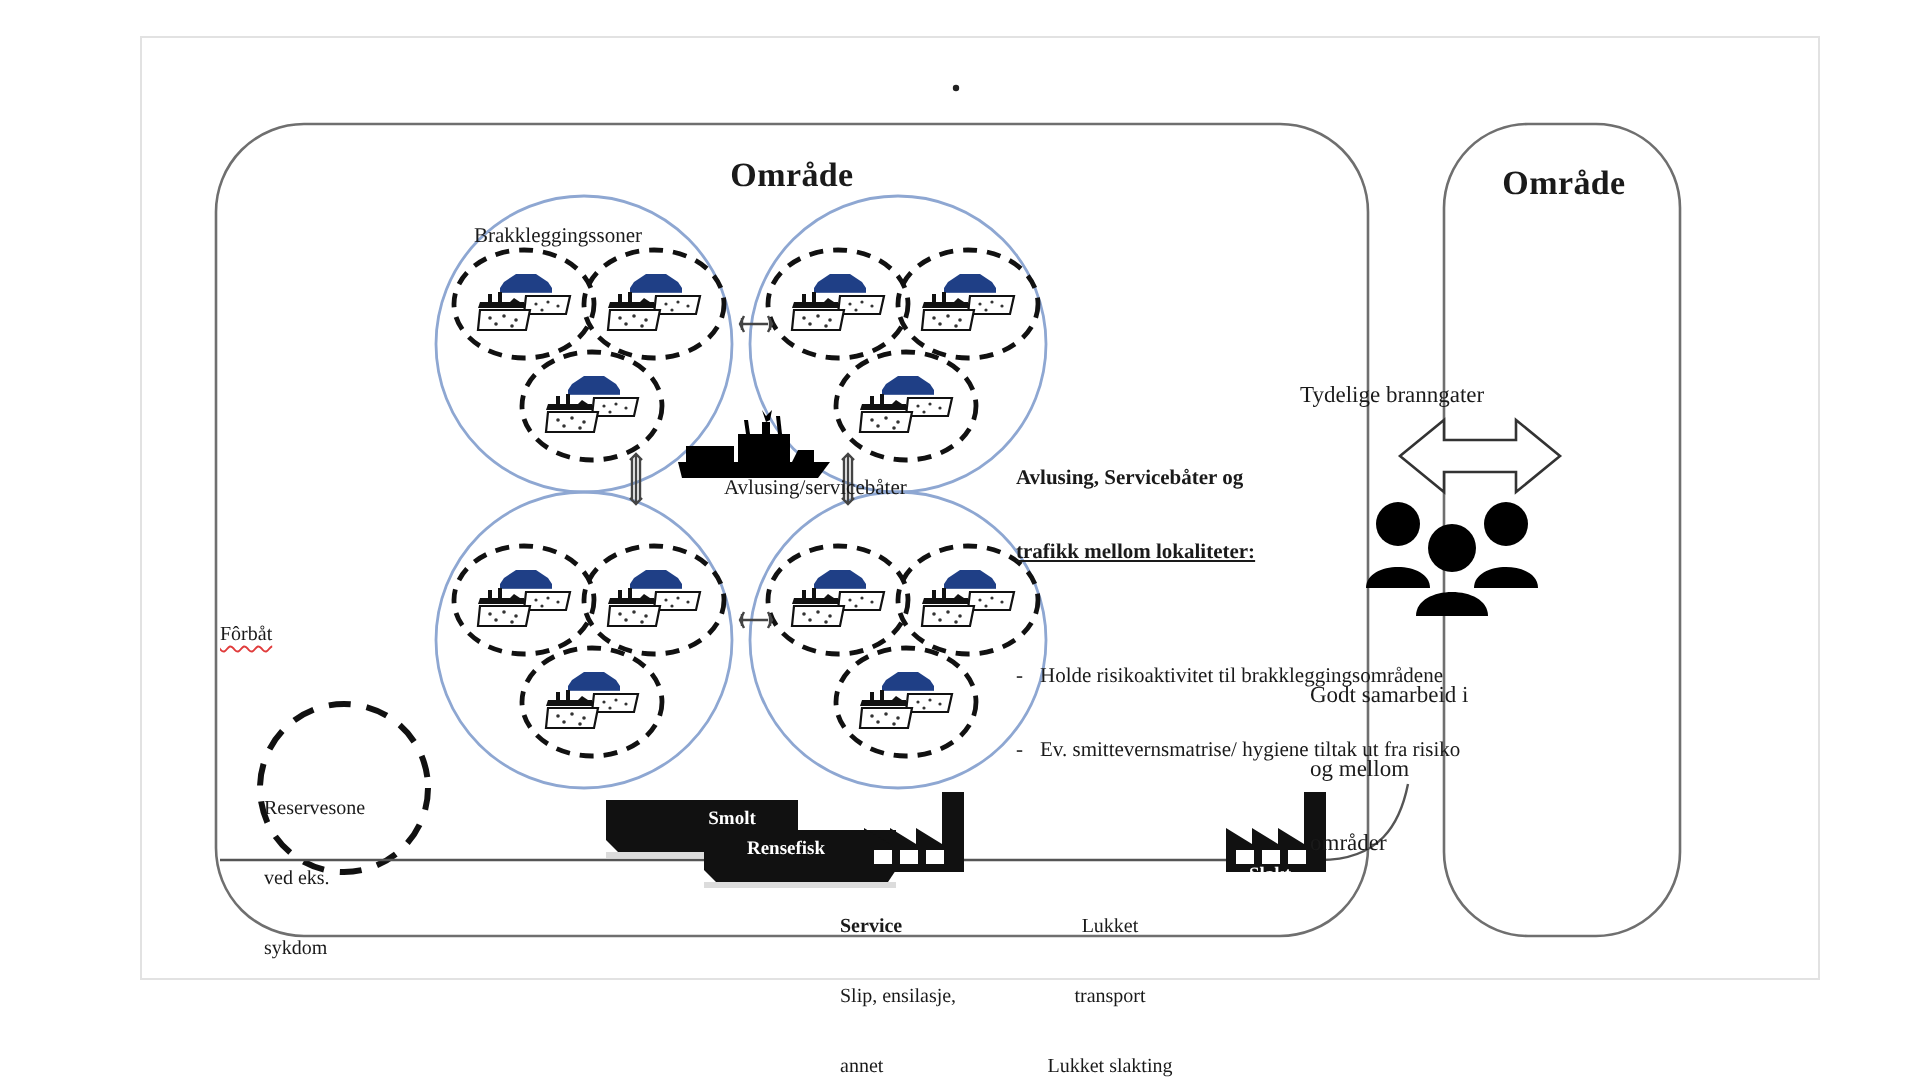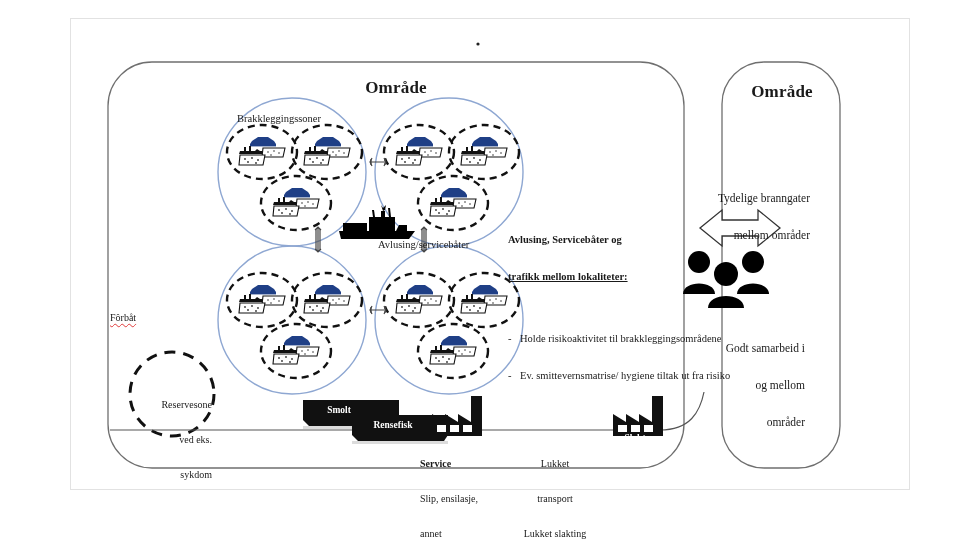--- a/index.html
+++ b/index.html
@@ -15,21 +15,21 @@
   }
   svg#canvas{position:absolute;left:0;top:0;width:960px;height:540px;}
   .lbl{position:absolute;white-space:pre;line-height:1.18;}
   .omrade-title{font-size:17px;font-weight:700;letter-spacing:.2px;}
   .blue-lbl{font-size:10.5px;}
   .small{font-size:10px;}
   .txtblock{font-size:10.5px;}
   .bullets{margin:0;padding:0;list-style:none;}
   .bullets li{display:flex;gap:5px;}
   .bullets li span.dash{width:7px;flex:0 0 7px;}
-  .center{text-align:right;}
+  .center{text-align:left;}
   .spell{ text-decoration: underline; text-decoration-style: wavy;
           text-decoration-color:#e03b3b; text-underline-offset:2px;}
   .iconlbl{font-size:10px;text-align:center;}
   .onfactory{font-size:9.5px;font-weight:600;color:#ffffff;}
 </style>
 </head>
 <body>
 
 <div id="stage">
 
@@ -172,21 +172,21 @@
 
     <circle cx="478" cy="44" r="1.6" fill="#222"></circle>
   </svg>
 
   <div class="lbl omrade-title" style="left:336px;top:78px;width:120px;text-align:center;">Område</div>
 
   <div class="lbl omrade-title" style="left:737px;top:82px;width:90px;text-align:center;">Område</div>
 
   <div class="lbl blue-lbl" style="left:237px;top:113px;">Brakkleggingssoner</div>
 
-  <div class="lbl blue-lbl" style="left:330px;top:239px;padding-left:48px;">Avlusing/servicebåter</div>
+  <div class="lbl blue-lbl" style="left:314px;top:239px;padding-left:48px;">Avlusing/servicebåter</div>
 
   <div class="lbl small spell" style="left:110px;top:312px;">Fôrbåt</div>
 
   <div class="lbl small center" style="left:132px;top:375px;width:80px;">
     <div>Reservesone</div>
     <div>ved eks.</div>
     <div>sykdom</div>
   </div>
 
   <div class="lbl txtblock" style="left:508px;top:209px;width:160px;">
@@ -199,30 +199,29 @@
       </li>
       <li>
         <span class="dash">-</span>
         <span>Ev. smittevernsmatrise/ hygiene tiltak ut fra risiko</span>
       </li>
     </ul>
   </div>
 
   <div class="lbl small center" style="left:650px;top:168px;width:160px;">
     <div style="font-size:11.5px;">Tydelige branngater</div>
-    <div style="font-size:11.5px;">mellom områder</div>
   </div>
 
   <div class="lbl small center" style="left:655px;top:318px;width:150px;">
     <div style="font-size:11.5px;font-family:Liberation Serif, serif;">Godt samarbeid i</div>
     <div style="font-size:11.5px;">og mellom</div>
     <div style="font-size:11.5px;">områder</div>
   </div>
 
-  <div class="lbl onfactory" style="left:303px;top:405px;width:72px;text-align:center;">Smolt</div>
+  <div class="lbl onfactory" style="left:303px;top:405px;width:72px;text-align:center;padding-left:27px;">Smolt</div>
   <div class="lbl onfactory" style="left:352px;top:420px;width:82px;text-align:center;">Rensefisk</div>
   <div class="lbl onfactory" style="left:613px;top:433px;width:44px;text-align:center;">Slakt</div>
 
   <div class="lbl iconlbl" style="left:420px;top:434px;width:90px;text-align:left;">
     <div style="font-weight:700;">Service</div>
     <div>Slip, ensilasje,</div>
     <div>annet</div>
   </div>
 
   <div class="lbl iconlbl" style="left:500px;top:434px;width:110px;">

